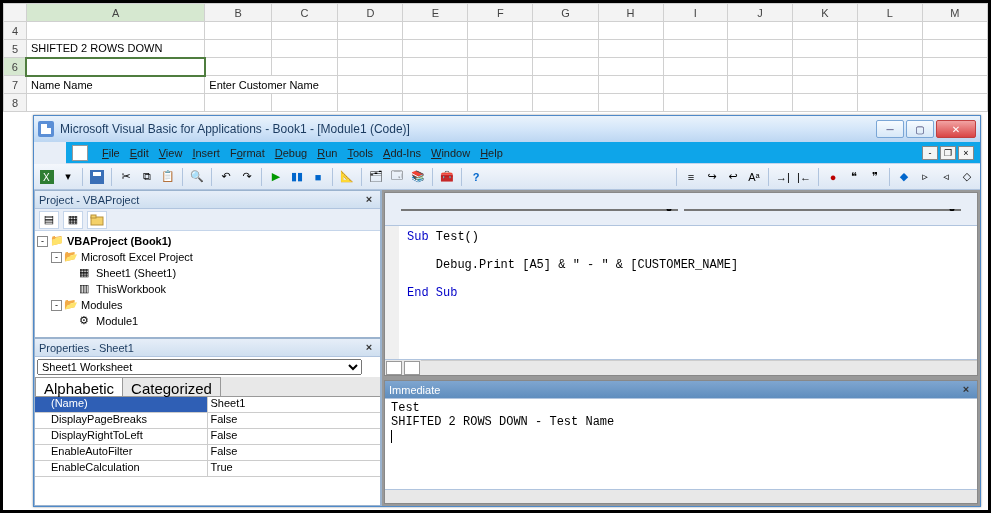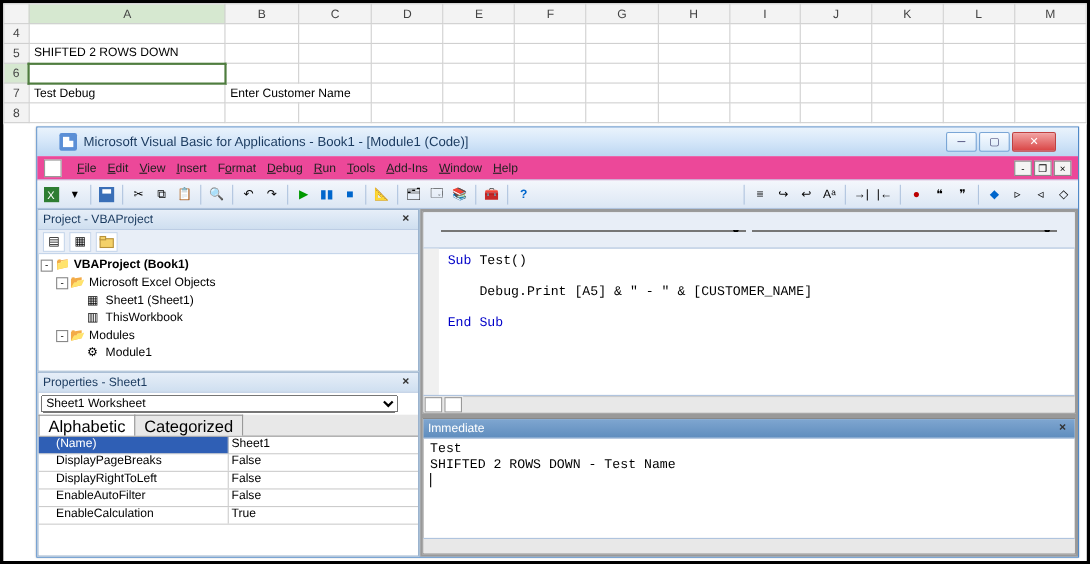--- a/index.html
+++ b/index.html
@@ -11,28 +11,28 @@
 .sheet th, .sheet td { border:1px solid #d0d0d0; height:18px; font-weight:normal; text-align:left; padding:0 4px; font-size:11px; }
 .sheet th { background:#f3f3f3; text-align:center; color:#444; }
 .sheet th.rowhdr { width:24px; background:#f3f3f3; }
 .sheet th.active { background:#d6e8d0; }
 .sheet td.sel { border:2px solid #4f7d3f; }
 .sheet .colA { width:196px; }
 .sheet .colW { width:72px; }
 
 
 .vbe { position:absolute; top:112px; left:30px; width:948px; height:392px; border:1px solid #4f89c8; background:#e8eef7; box-shadow:0 0 2px rgba(0,0,0,.4); }
-.titlebar { height:26px; background:linear-gradient(#eaf3fc,#d4e6f9,#bcd6f2); display:flex; align-items:center; padding:0 20px; }
+.titlebar { height:26px; background:linear-gradient(#eaf3fc,#d4e6f9,#bcd6f2); display:flex; align-items:center; padding:0 4px; }
 .titlebar .appicon { width:16px; height:16px; margin-right:6px; background:#5b8fd6; border-radius:2px; position:relative; }
 .titlebar .appicon::after { content:""; position:absolute; inset:3px; background:#fff; clip-path:polygon(0 0,60% 0,60% 40%,100% 40%,100% 100%,0 100%); }
 .titlebar .title { flex:1; color:#1a3a5f; font-size:12px; }
 .titlebar .winbtns { display:flex; gap:2px; }
 .titlebar .winbtn { width:28px; height:18px; border:1px solid #7aa6d6; background:linear-gradient(#f7fbff,#d7e8f8); border-radius:2px; display:flex; align-items:center; justify-content:center; font-size:10px; color:#336; cursor:pointer; }
 .titlebar .winbtn.close { background:linear-gradient(#f2a3a3,#d94545); color:#fff; border-color:#c04040; width:40px; }
-.menubar { height:22px; background:#ec4899; display:flex; align-items:center; padding:0 6px; gap:10px; border-bottom:1px solid #c5d5ea; }
+.menubar { height:22px; background:#0ea5e9; display:flex; align-items:center; padding:0 6px; gap:10px; border-bottom:1px solid #c5d5ea;margin-left:32px; }
 .menubar .mdiicon { width:16px; height:16px; background:#fff; border:1px solid #999; margin-right:4px; }
 .menubar span { color:#222; cursor:pointer; }
 .menubar span u { text-decoration:underline; }
 .menubar .mdibtns { margin-left:auto; display:flex; gap:2px; }
 .menubar .mdibtns div { width:16px; height:14px; border:1px solid #888; background:#f4f4f4; font-size:9px; text-align:center; line-height:12px; cursor:pointer; }
 .toolbar { height:26px; background:linear-gradient(#f4f7fc,#dce7f4); border-bottom:1px solid #b0c4de; display:flex; align-items:center; padding:0 4px; gap:3px; }
 .tbtn { width:18px; height:18px; border:1px solid transparent; display:flex; align-items:center; justify-content:center; cursor:pointer; border-radius:2px; }
 .tsep { width:1px; height:18px; background:#b0c4de; margin:0 2px; }
 
 
@@ -143,21 +143,21 @@
           <td></td>
           <td></td>
           <td></td>
           <td></td>
           <td></td>
           <td></td>
           <td></td>
         </tr>
   <tr>
           <th class="rowhdr">7</th>
-          <td>Test Debug</td>
+          <td>Name Name</td>
           <td colspan="2">Enter Customer Name</td>
           <td></td>
           <td></td>
           <td></td>
           <td></td>
           <td></td>
           <td></td>
           <td></td>
           <td></td>
           <td></td>
@@ -289,21 +289,21 @@
         </div>
         <div class="tree">
           <div class="node">
               <span class="exp">-</span>
               <span class="ico">📁</span>
               <b>VBAProject (Book1)</b>
             </div>
           <div class="node ind1">
               <span class="exp">-</span>
               <span class="ico">📂</span>
-              <span>Microsoft Excel Objects</span>
+              <span>Microsoft Excel Project</span>
             </div>
           <div class="node ind3">
               <span class="ico">▦</span>
               <span>Sheet1 (Sheet1)</span>
             </div>
           <div class="node ind3">
               <span class="ico">▥</span>
               <span>ThisWorkbook</span>
             </div>
           <div class="node ind1">

